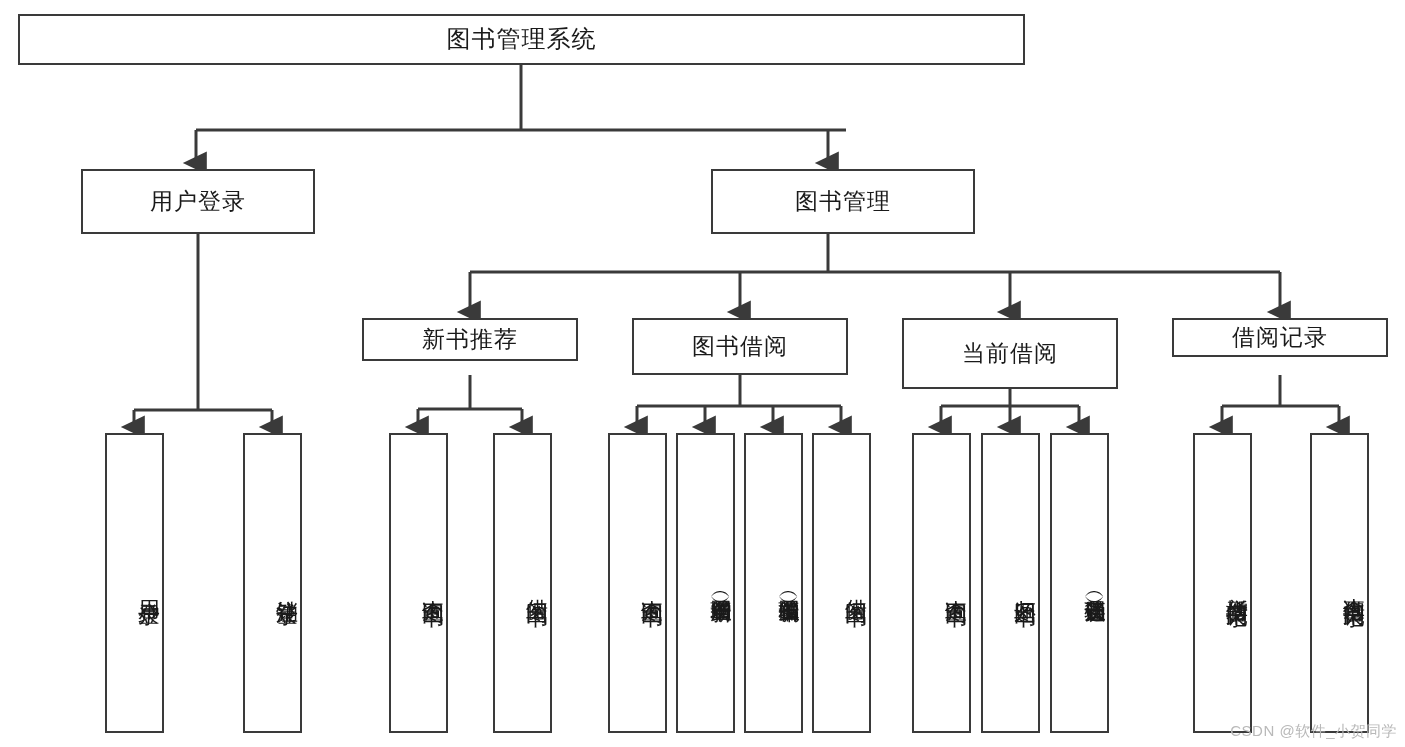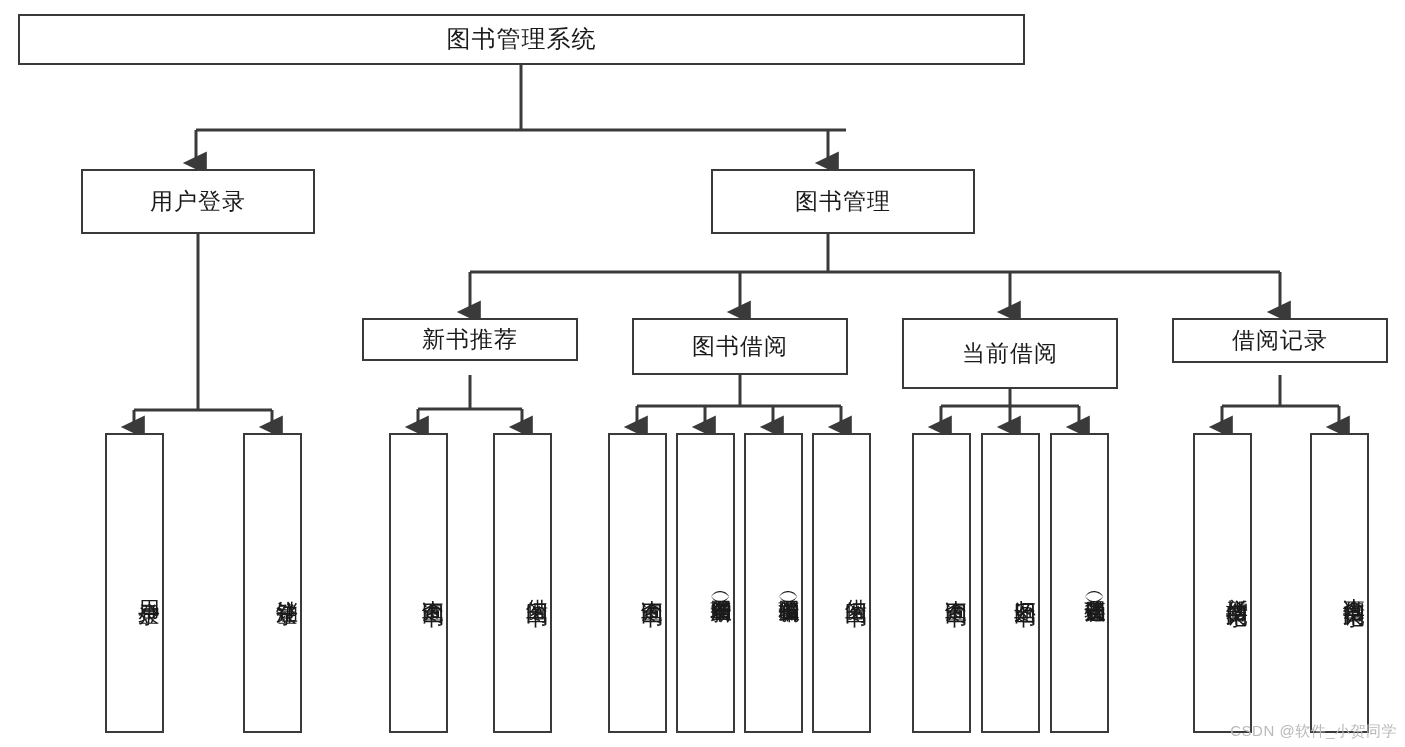--- a/index.html
+++ b/index.html
@@ -144,21 +144,21 @@
 
   <div class="node node-h" style="left:362px; top:318px; width:216px; height:43px;">
     <span>新书推荐</span>
   </div>
   <div class="node node-h" style="left:632px; top:318px; width:216px; height:57px;">
     <span>图书借阅</span>
   </div>
   <div class="node node-h" style="left:902px; top:318px; width:216px; height:71px;">
     <span>当前借阅</span>
   </div>
-  <div class="node node-h" style="left:1172px; top:318px; width:216px; height:45px;">
+  <div class="node node-h" style="left:1172px; top:318px; width:216px; height:39px;">
     <span>借阅记录</span>
   </div>
 
   <div class="node node-v" style="left:105px; top:433px; width:59px; height:300px;">
     <span>用户登录</span>
   </div>
   <div class="node node-v" style="left:243px; top:433px; width:59px; height:300px;">
     <span>注销登录</span>
   </div>
 

